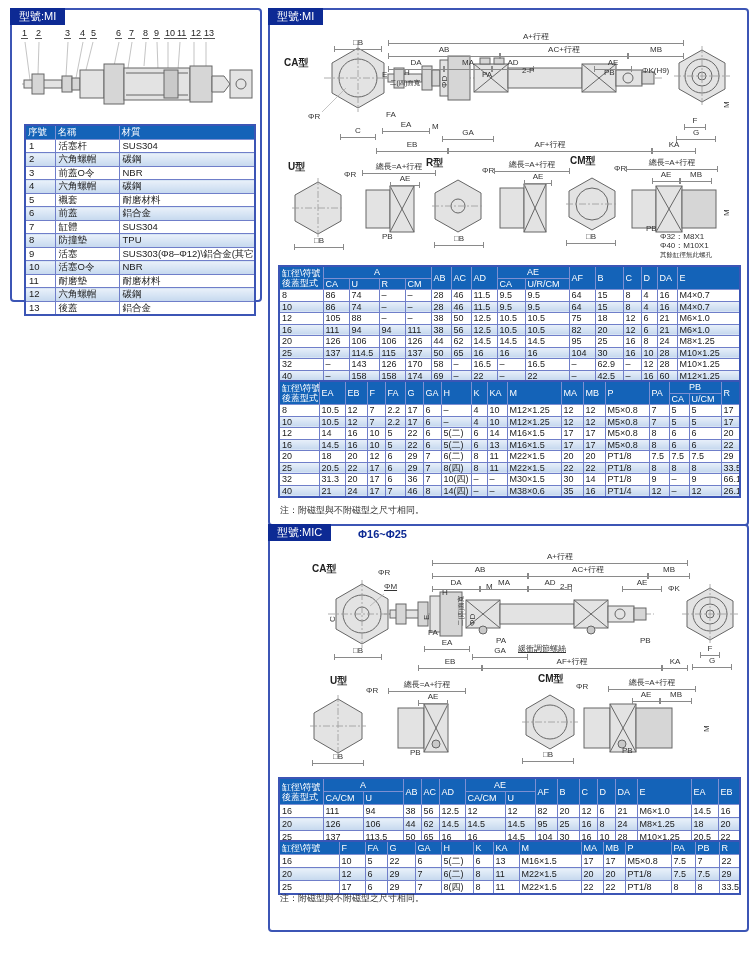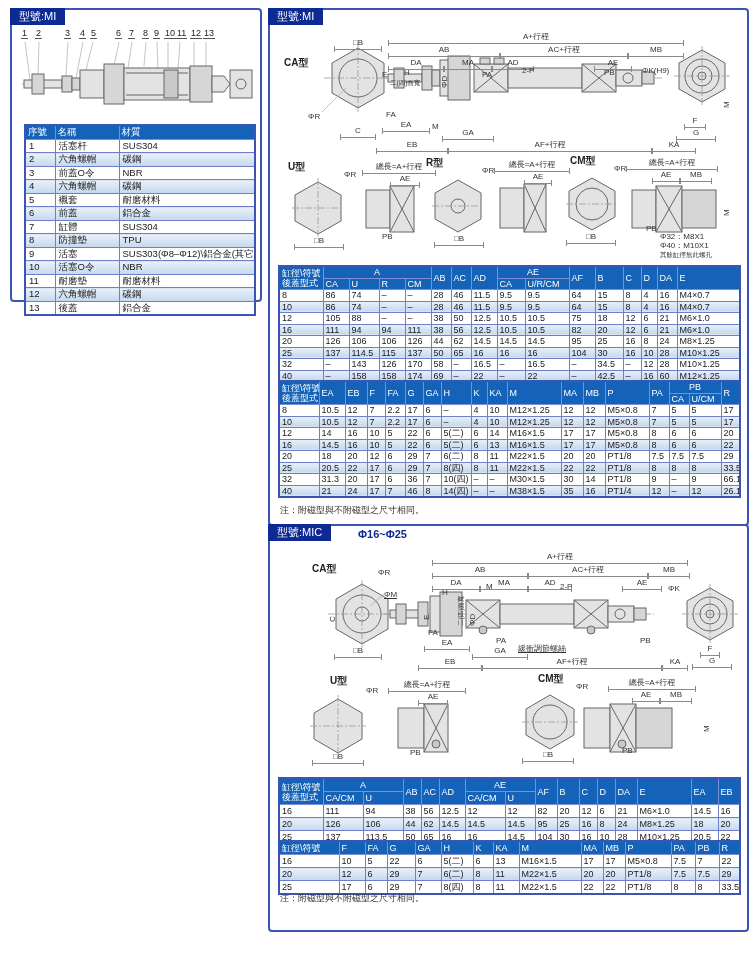--- a/index.html
+++ b/index.html
@@ -443,21 +443,21 @@
           <td>–</td>
           <td>143</td>
           <td>126</td>
           <td>170</td>
           <td>58</td>
           <td>–</td>
           <td>16.5</td>
           <td>–</td>
           <td>16.5</td>
           <td>–</td>
-          <td>34.5</td>
+          <td>62.9</td>
           <td>–</td>
           <td>12</td>
           <td>28</td>
           <td>M10×1.25</td>
         </tr>
         <tr>
           <td>40</td>
           <td>–</td>
           <td>158</td>
           <td>158</td>
@@ -668,21 +668,21 @@
           <td>40</td>
           <td>21</td>
           <td>24</td>
           <td>17</td>
           <td>7</td>
           <td>46</td>
           <td>8</td>
           <td>14(四)</td>
           <td>–</td>
           <td>–</td>
-          <td>M38×1.5</td>
+          <td>M38×0.6</td>
           <td>35</td>
           <td>16</td>
           <td>PT1/4</td>
           <td>12</td>
           <td>–</td>
           <td>12</td>
           <td>26.1</td>
         </tr>
       </tbody>
   </table>
@@ -721,21 +721,21 @@
     <rect class="fil2" x="356" y="58" width="12" height="12"></rect>
     <polygon class="fil" points="432,38 455,51 455,77 432,90 409,77 409,51"></polygon>
     <circle class="ln" cx="432" cy="64" r="17"></circle>
       <circle class="ln" cx="432" cy="64" r="10"></circle>
       <circle class="ln" cx="432" cy="64" r="4"></circle>
     <line class="cl" x1="404" y1="64" x2="460" y2="64"></line>
       <line class="cl" x1="432" y1="34" x2="432" y2="94"></line>
   </svg>
   <span class="typ" style="left:42px;top:36px;">CA型</span>
   <span class="dp" style="left:108px;top:42px;">ΦR</span>
-  <span class="dp" style="left:114px;top:64px;text-decoration:underline;">ΦM</span>
+  <span class="dp" style="left:114px;top:56px;text-decoration:underline;">ΦM</span>
   <span class="dp rot" style="left:58px;top:96px;">C</span>
   <div class="dl" style="left:64px;top:120px;width:48px;"><span>□B</span></div>
   <div class="dl" style="left:162px;top:26px;width:256px;"><span>A+行程</span></div>
   <div class="dl" style="left:162px;top:39px;width:96px;"><span>AB</span></div>
   <div class="dl" style="left:258px;top:39px;width:120px;"><span>AC+行程</span></div>
   <div class="dl" style="left:378px;top:39px;width:42px;"><span>MB</span></div>
   <div class="dl" style="left:162px;top:52px;width:48px;"><span>DA</span></div>
   <div class="dl" style="left:210px;top:52px;width:48px;"><span>MA</span></div>
   <div class="dl" style="left:258px;top:52px;width:44px;"><span>AD</span></div>
   <div class="dl" style="left:352px;top:52px;width:40px;"><span>AE</span></div>

